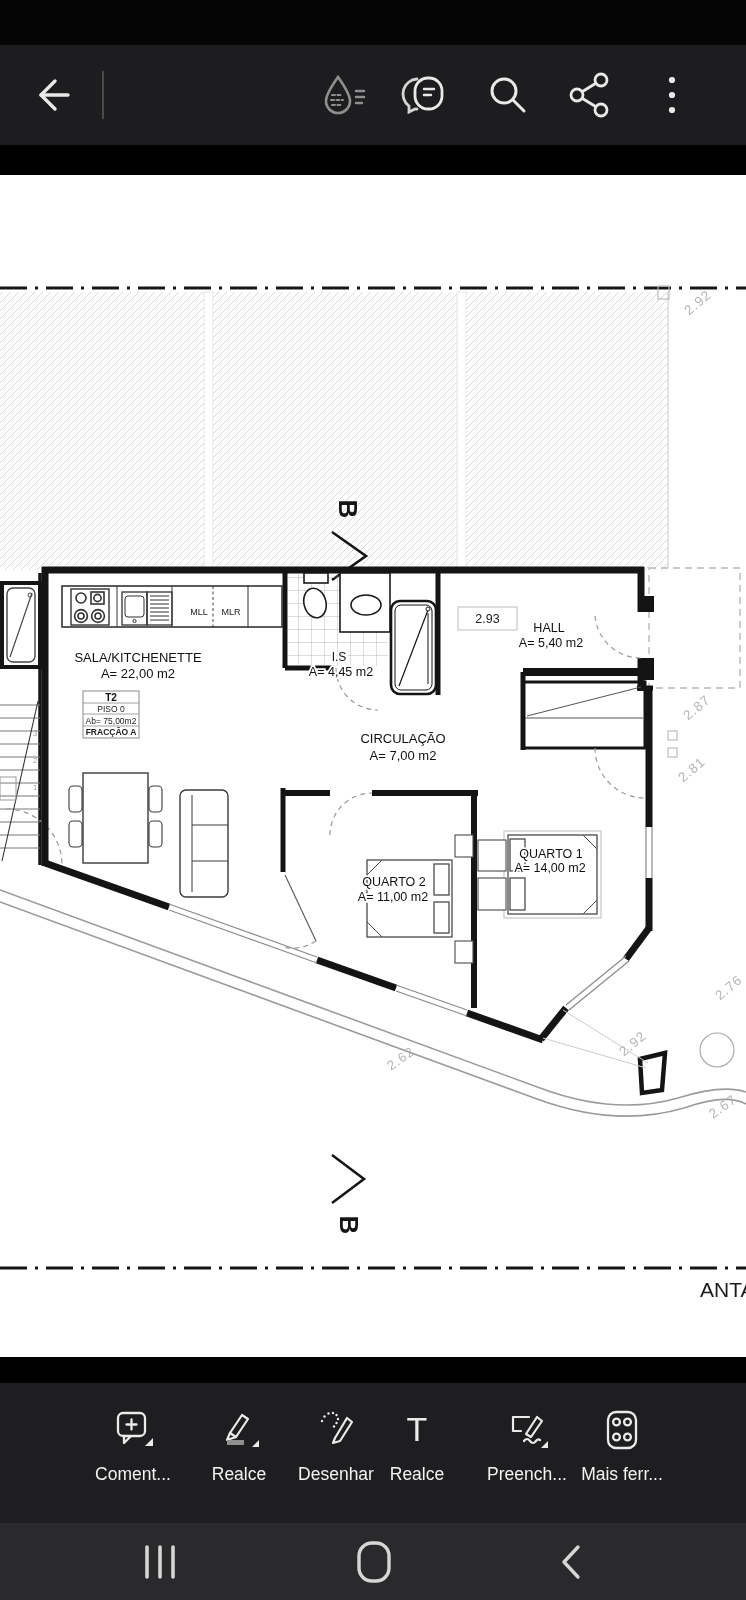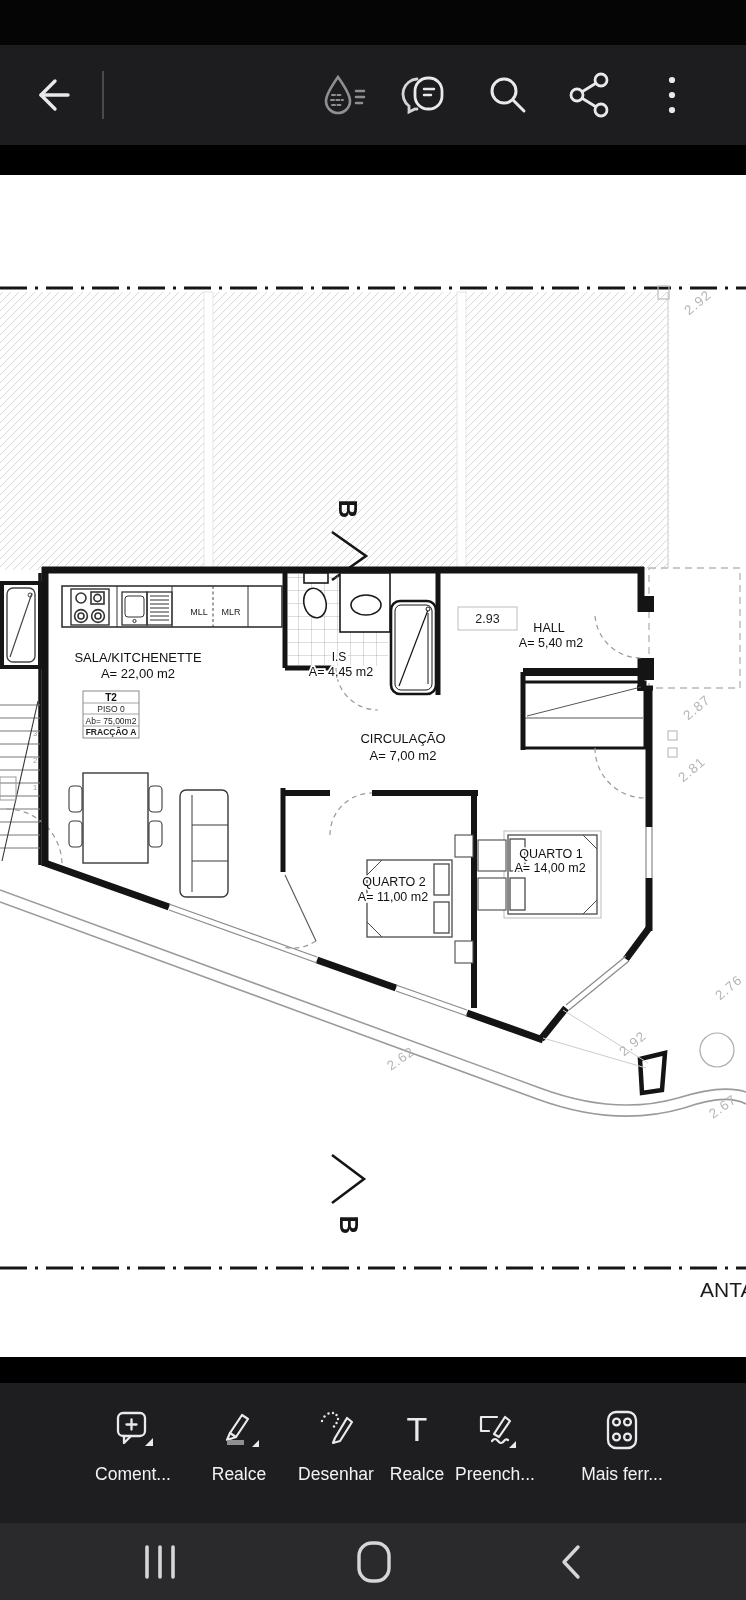--- a/index.html
+++ b/index.html
@@ -376,21 +376,21 @@
       </g>
     </svg>
     <div class="lbl">Desenhar</div>
   </div>
   <div class="tool" style="left:362px">
     <svg width="46" height="46" viewBox="0 0 46 46">
       <text x="23" y="34" text-anchor="middle" font-family="Liberation Serif,serif" font-size="34" fill="#eaeaea">T</text>
     </svg>
     <div class="lbl">Realce</div>
   </div>
-  <div class="tool" style="left:440px">
+  <div class="tool" style="left:472px">
     <svg width="46" height="46" viewBox="0 0 46 46" fill="none" stroke="#eaeaea" stroke-width="2.2" stroke-linecap="round" stroke-linejoin="round">
       <path d="M25 10 H9 v14 h8"></path>
       <path d="M22 27 L33 10 L38 14 L27 30 Z"></path>
       <path d="M20 34 q3 -4 6 0 q3 4 6 0 q2 -2.5 4 -1"></path>
       <path d="M37 41 h7 v-7 z" fill="#eaeaea" stroke="none"></path>
     </svg>
     <div class="lbl">Preench...</div>
   </div>
   <div class="tool" style="left:567px">
     <svg width="46" height="46" viewBox="0 0 46 46" fill="none" stroke="#eaeaea" stroke-width="2.3">

